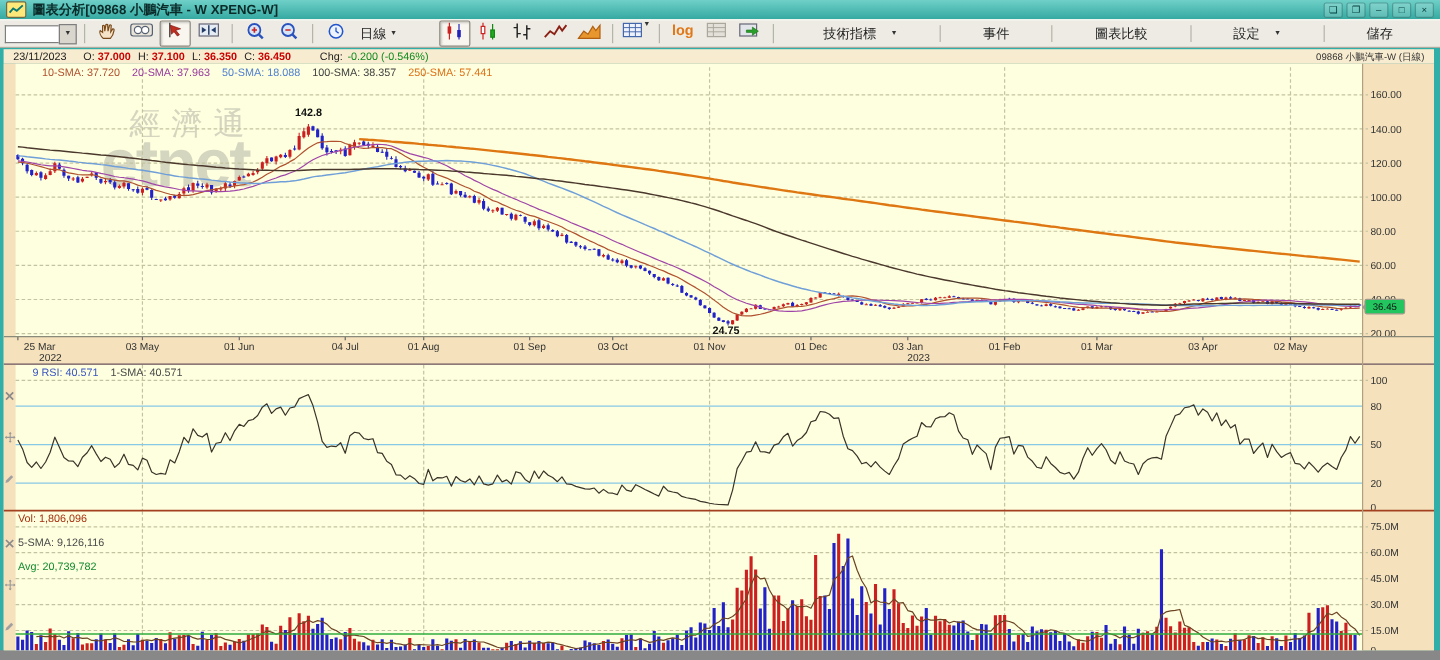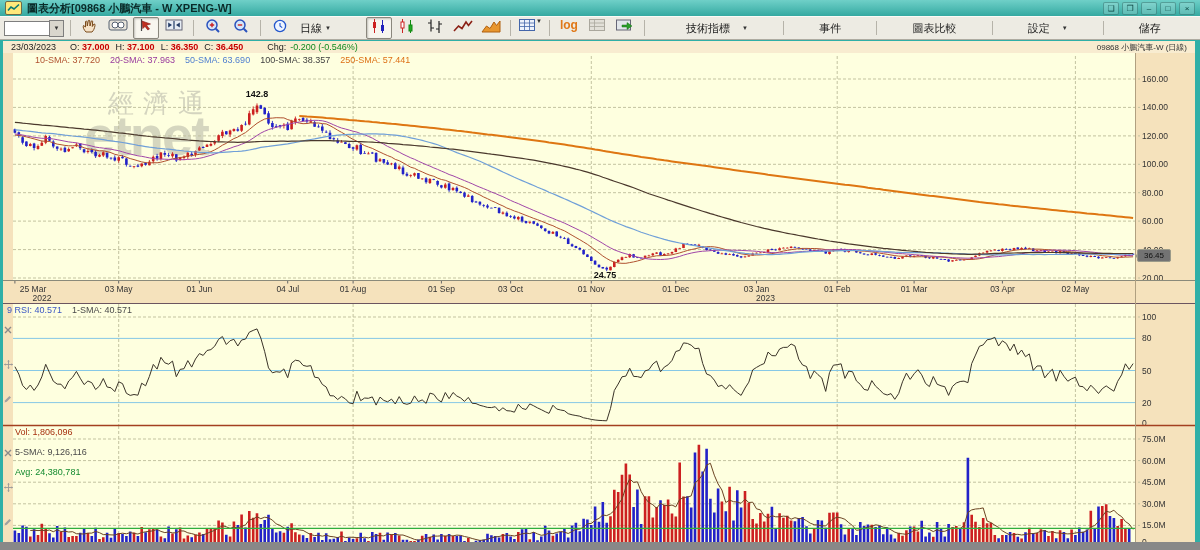--- a/index.html
+++ b/index.html
@@ -44,26 +44,26 @@
   #chart-svg{position:absolute;left:0;top:0;}
   #chart-svg text{font-family:"Liberation Sans",sans-serif;}
   #chart-svg .tick{font-size:8.5px;fill:#333;}
   #chart-svg .anno{font-size:9px;font-weight:bold;fill:#111;text-anchor:middle;}
   #chart-svg .wm-cn{font-size:26px;fill:#b9b9aa;opacity:.6;letter-spacing:9px;}
   #chart-svg .wm-en{font-size:56px;font-weight:bold;fill:#b5b5a5;opacity:.55;letter-spacing:-2px;}
   #chart-svg .vgrid,#chart-svg .hgrid{stroke:#c3c3a0;stroke-dasharray:3 2;fill:none;stroke-width:1;}
   .legend{position:absolute;font-size:9px;display:flex;gap:10px;white-space:nowrap;z-index:3;}
   .legend .lg-item{font-weight:normal;}
   .legend-main{left:12px;top:2px;margin-left:20px;}
-  .legend-rsi{left:4px;top:252px;text-align:right;}
+  .legend-rsi{left:24px;top:252px;text-align:right;}
   .legend-vol{left:12px;top:374px;flex-direction:column;}
   .gutter{position:absolute;left:0;width:10px;display:flex;flex-direction:column;align-items:center;gap:26px;z-index:3;}
   .gutter-rsi{top:273px;}
   .gutter-vol{top:396px;}
-  .price-tag{position:absolute;left:1134px;top:196px;width:32px;height:11px;background:#737373;border:1px solid #9a9a8a;
+  .price-tag{position:absolute;left:1134px;top:196px;width:32px;height:11px;background:#22c55e;border:1px solid #9a9a8a;
     border-radius:2px;font-size:8px;line-height:11px;text-align:center;color:#111;z-index:3;}
   .price-tag::before{content:"";position:absolute;left:-6px;top:2.5px;border:3px solid transparent;border-right:3px solid #9a9a8a;}
 </style>
 </head>
 <body>
 
 <div id="window">
 
   <div class="titlebar">
     <span class="title-icon">
@@ -215,21 +215,21 @@
           <span class="caret">▼</span>
         </span>
         <span class="menu-sep"></span>
         <span class="menu-item">
           <span>儲存</span>
         </span>
       </span>
   </div>
 
   <div class="quotebar">
-    <span class="q-date">23/03/2023</span>
+    <span class="q-date">23/11/2023</span>
     <span><span class="q-label">O:</span><span class="q-value"> 37.000</span><span class="q-label">H:</span><span class="q-value"> 37.100</span><span class="q-label">L:</span><span class="q-value"> 36.350</span><span class="q-label">C:</span><span class="q-value"> 36.450</span></span>
     <span class="q-chg-label">Chg:</span>
     <span class="q-chg">-0.200 (-0.546%)</span>
     <span class="stock-label">09868  小鵬汽車-W (日線)</span>
   </div>
 
   <div id="chart-area">
     <svg id="chart-svg" width="1192" height="494" viewBox="3 53 1192 494">
       <rect x="3" y="53" width="1192" height="494" fill="#f5e2bc"></rect>
       <rect x="13" y="53" width="1122" height="227" fill="#feffdf"></rect>
@@ -348,32 +348,32 @@
       </g>
       <g id="g-anno">
         <text x="257" y="97" class="anno">142.8</text>
         <text x="605" y="278" class="anno">24.75</text>
       </g>
     </svg>
 
     <div class="legend legend-main">
         <span class="lg-item" style="color: rgb(176, 81, 47);">10-SMA: 37.720</span>
         <span class="lg-item" style="color: rgb(153, 58, 158);">20-SMA: 37.963</span>
-        <span class="lg-item" style="color: rgb(79, 127, 208);">50-SMA: 63.690</span>
+        <span class="lg-item" style="color: rgb(79, 127, 208);">50-SMA: 18.088</span>
         <span class="lg-item" style="color: rgb(63, 63, 63);">100-SMA: 38.357</span>
         <span class="lg-item" style="color: rgb(221, 112, 21);">250-SMA: 57.441</span>
       </div>
     <div class="legend legend-rsi">
         <span class="lg-item" style="color: rgb(58, 86, 196);">9 RSI: 40.571</span>
         <span class="lg-item" style="color: rgb(74, 74, 74);">1-SMA: 40.571</span>
       </div>
     <div class="legend legend-vol">
         <span class="lg-item" style="color: rgb(166, 48, 15);">Vol: 1,806,096</span>
         <span class="lg-item" style="color: rgb(74, 74, 74);">5-SMA: 9,126,116</span>
-        <span class="lg-item" style="color: rgb(18, 138, 46);">Avg: 24,380,781</span>
+        <span class="lg-item" style="color: rgb(18, 138, 46);">Avg: 20,739,782</span>
       </div>
 
     <div class="gutter gutter-rsi">
       <svg width="8" height="8" viewBox="0 0 8 8">
           <path d="M1 1L7 7M7 1L1 7" stroke="#8a8a8a" stroke-width="1.4"></path>
         </svg>
       <svg width="9" height="9" viewBox="0 0 9 9">
           <path d="M4.5 0.5v8M0.5 4.5h8" stroke="#999" stroke-width="0.9"></path>
           <path d="M4.5 0L3.2 1.6h2.6zM4.5 9L5.8 7.4H3.2zM0 4.5L1.6 3.2v2.6zM9 4.5L7.4 5.8V3.2z" fill="#999"></path>
         </svg>

